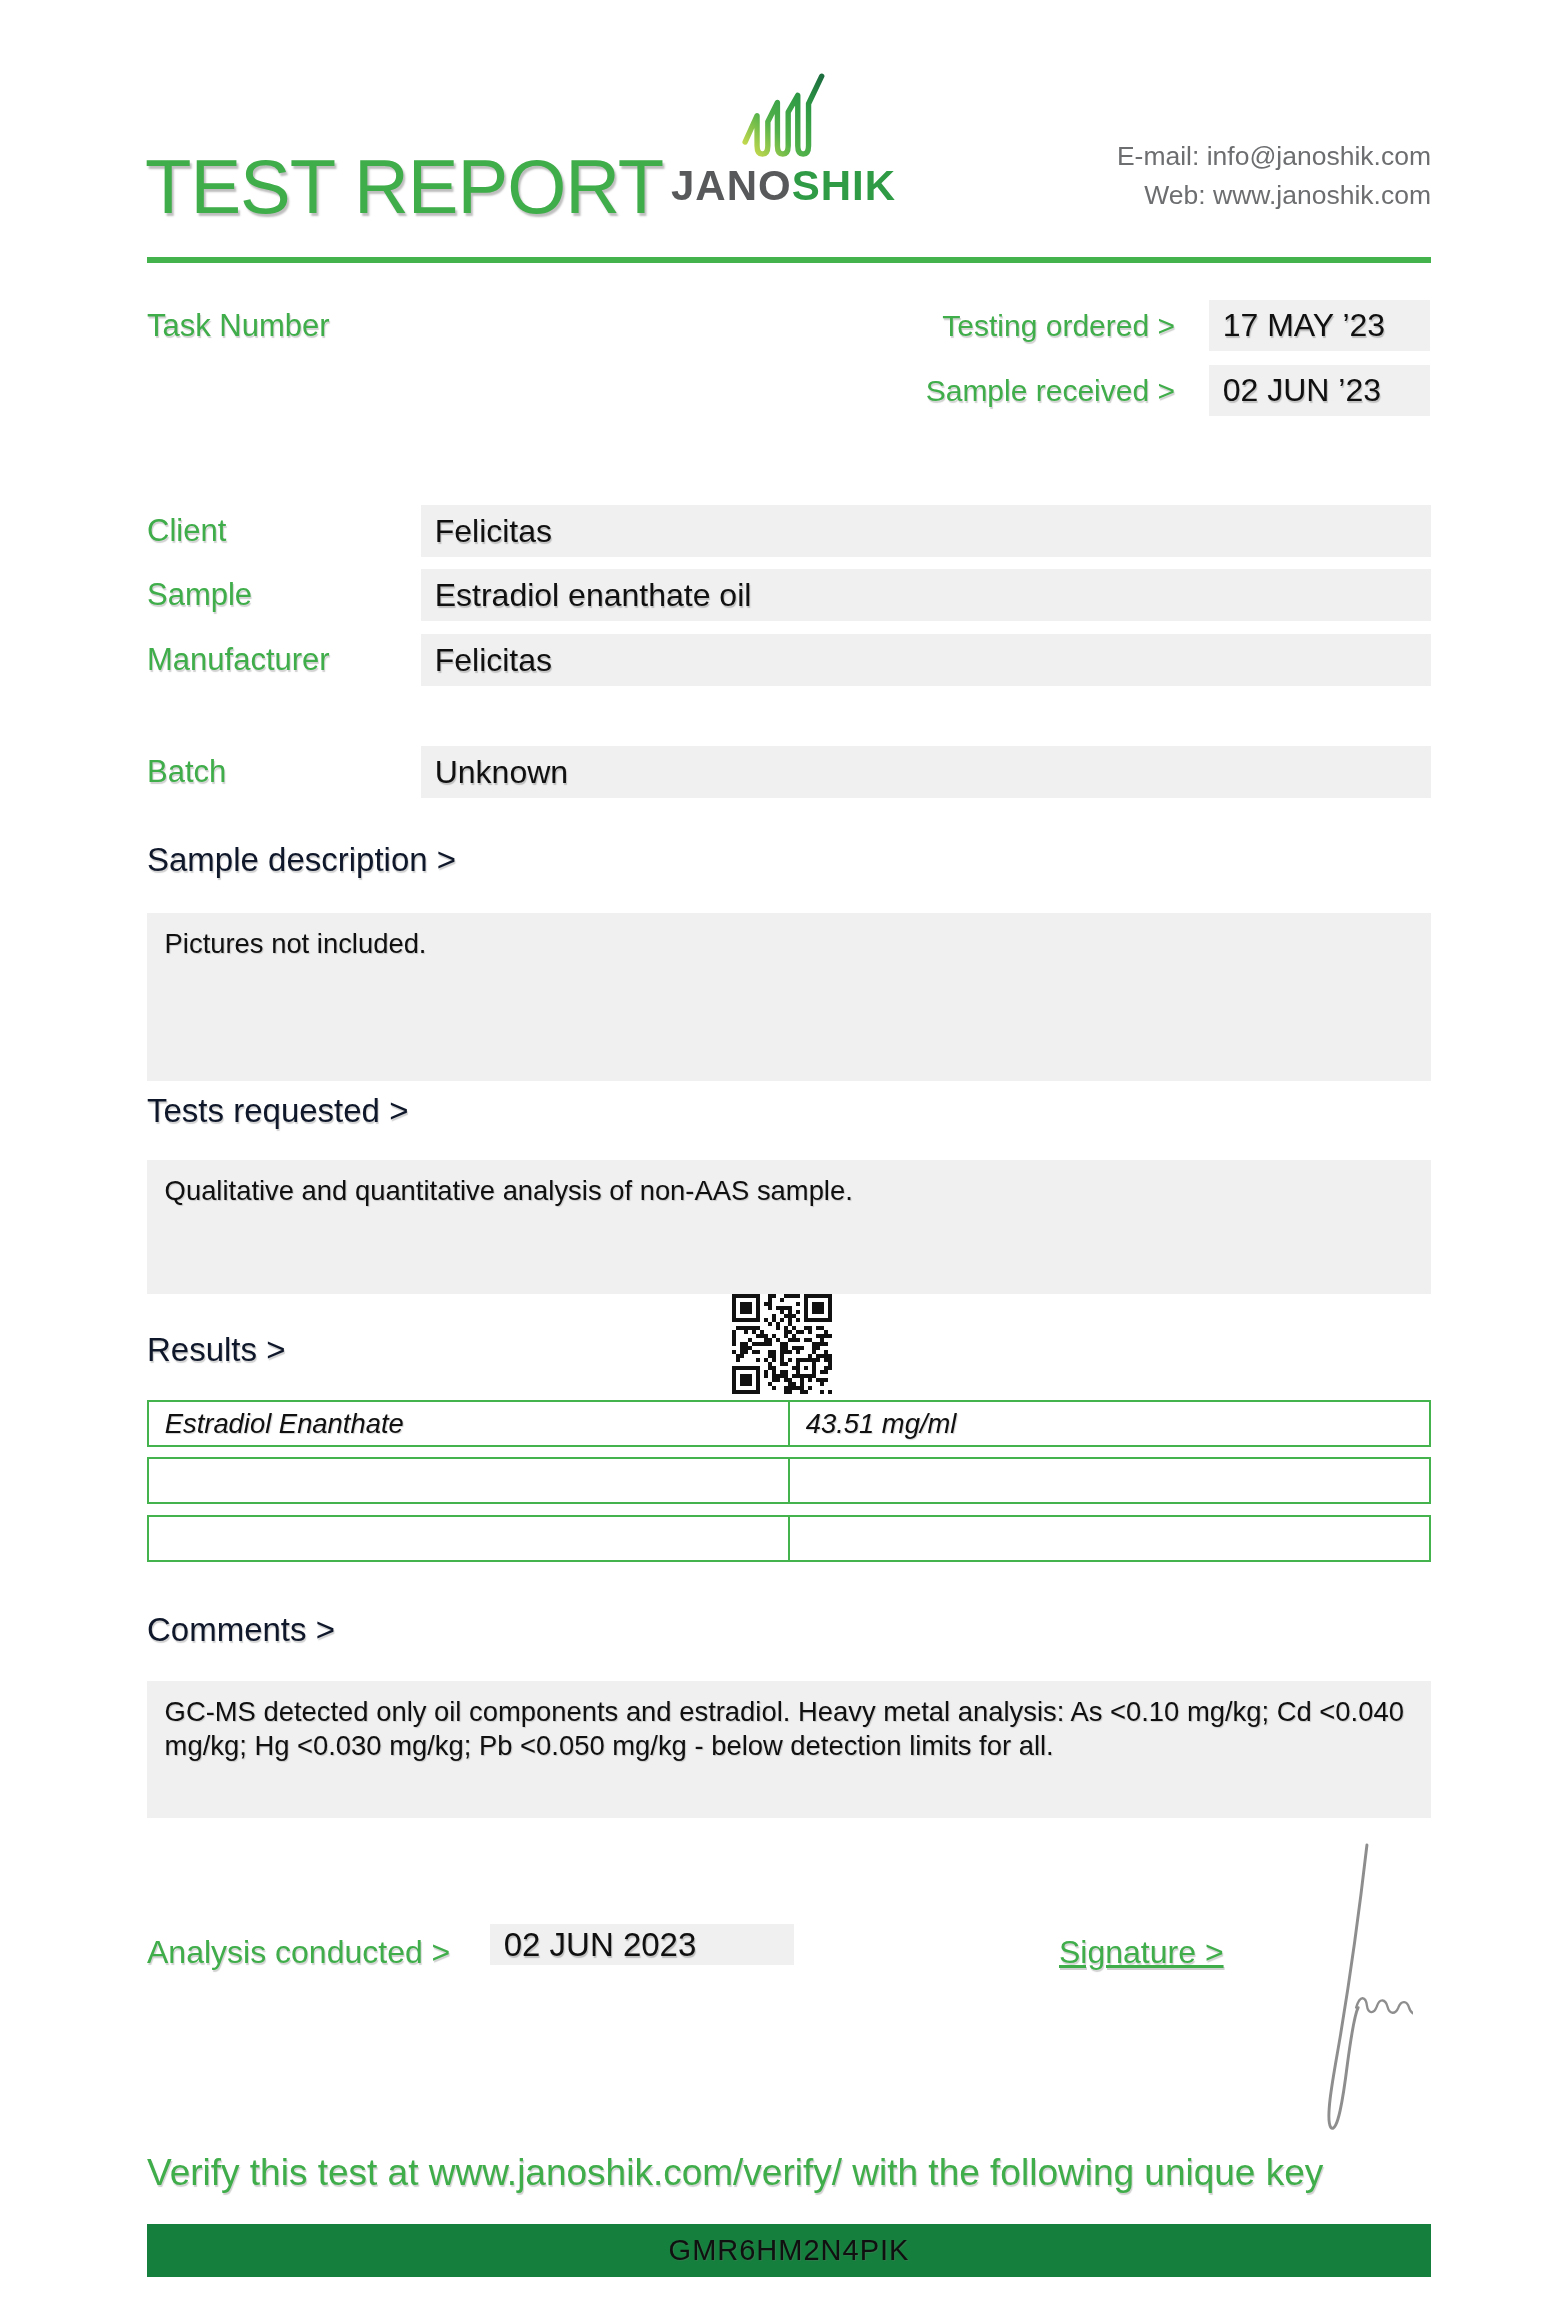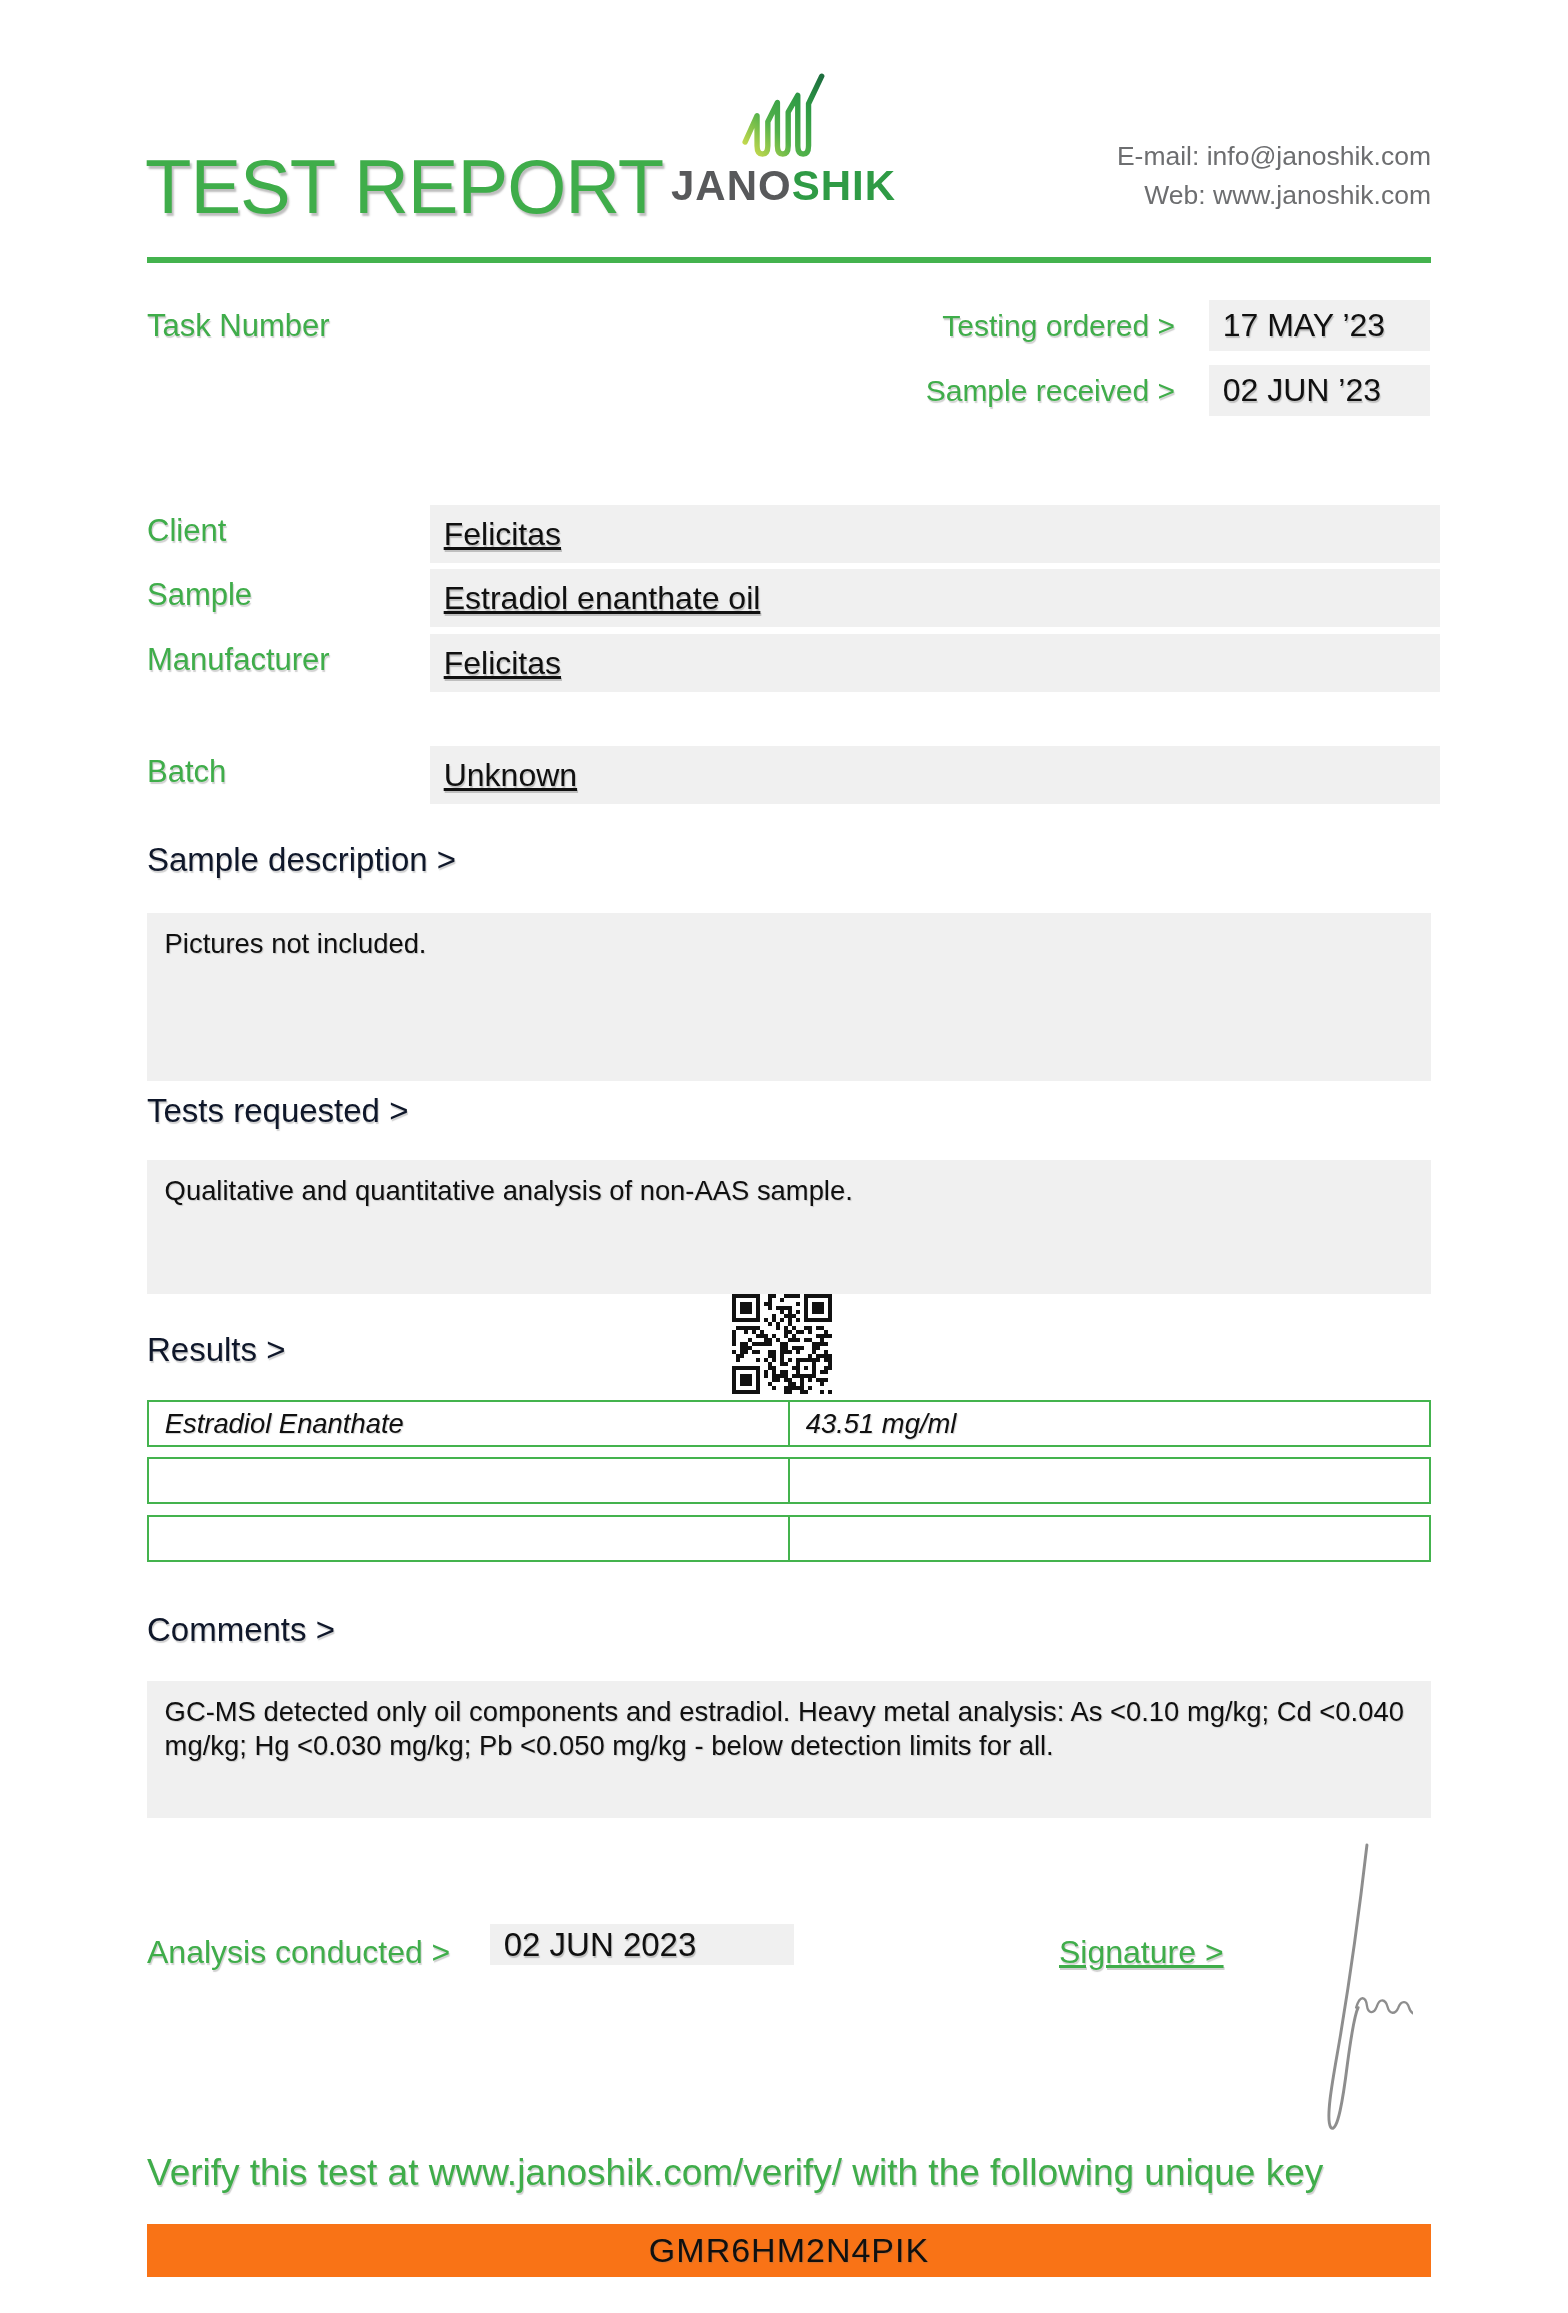--- a/index.html
+++ b/index.html
@@ -35,21 +35,21 @@
   .date-label{position:absolute;left:814px;width:361px;text-align:right;color:#3fad4a;font-size:30px;
               white-space:nowrap;text-shadow:1px 2px 1px rgba(120,120,120,.35);}
   .date-label.r0{top:300px;height:51px;line-height:51px;}
   .date-label.r1{top:365px;height:51px;line-height:51px;}
   .date-box{width:221px;height:51px;left:1209px;}
   .date-box.r0{top:300px;}
   .date-box.r1{top:365px;}
 
   
   .info-label{height:52px;line-height:52px;left:147px;}
-  .info-box{left:430px;width:1010px;height:58px;text-decoration:underline;}
+  .info-box{left:421px;width:1010px;height:52px;}
   .ir0{top:505px;} .ir1{top:569px;} .ir2{top:634px;} .ir3{top:699px;margin-top:47px;}
 
   
   .sd-head{top:841px;} .sd-box{top:913px;height:168px;}
   .tr-head{top:1092px;} .tr-box{top:1160px;height:134px;}
   .res-head{top:1331px;}
   .qr{position:absolute;left:732px;top:1294px;width:100px;height:100px;}
   .res-row{position:absolute;left:147px;width:1284px;height:47px;border:2.9px solid #44b34e;
            box-sizing:border-box;display:flex;background:#ffffff;font-style:italic;}
   .res-row.rr0{top:1400px;} .res-row.rr1{top:1457px;} .res-row.rr2{top:1515px;}
@@ -58,22 +58,22 @@
   .res-cell.c0{border-right:2.9px solid #44b34e;}
   .cm-head{top:1611px;} .cm-box{top:1681px;height:137px;}
 
   
   .an-label{left:147px;top:1927px;height:51px;line-height:51px;font-size:32px;}
   .an-box{left:490px;top:1924px;width:304px;height:41px;font-size:33px;}
   .sig-label{left:1059px;top:1927px;height:51px;line-height:51px;font-size:32px;text-decoration:underline;}
   .sig{position:absolute;left:1266px;top:1839px;}
   .verify{position:absolute;left:147px;top:2152px;font-size:37px;color:#3fad4a;white-space:nowrap;
           text-shadow:1px 2px 1px rgba(120,120,120,.35);}
-  .key-box{position:absolute;left:147px;top:2224px;width:1284px;height:53px;background:#f97316;
-           display:flex;align-items:center;justify-content:center;font-size:34px;letter-spacing:1px;
+  .key-box{position:absolute;left:147px;top:2224px;width:1284px;height:53px;background:#15803d;
+           display:flex;align-items:center;justify-content:center;font-size:29px;letter-spacing:1px;
            color:#101010;text-shadow:1px 1px 1px rgba(110,110,110,.3);}
 </style>
 </head>
 <body>
 
 <div class="page">
 
   <div class="title">TEST REPORT</div>
 
   <div class="logo">

